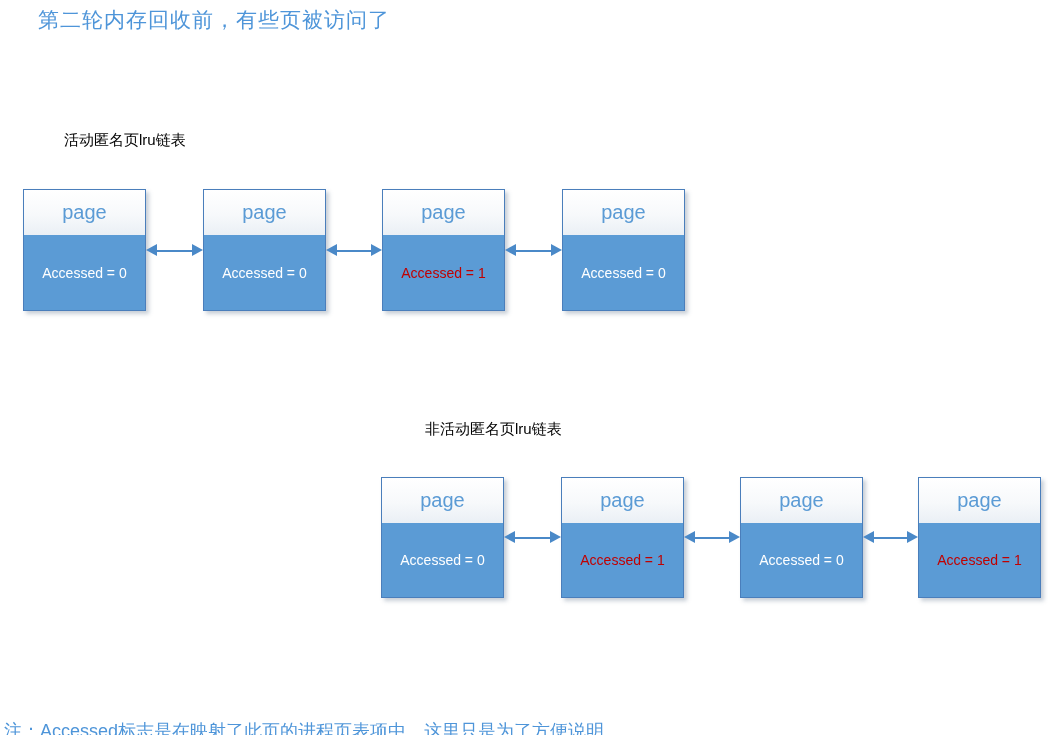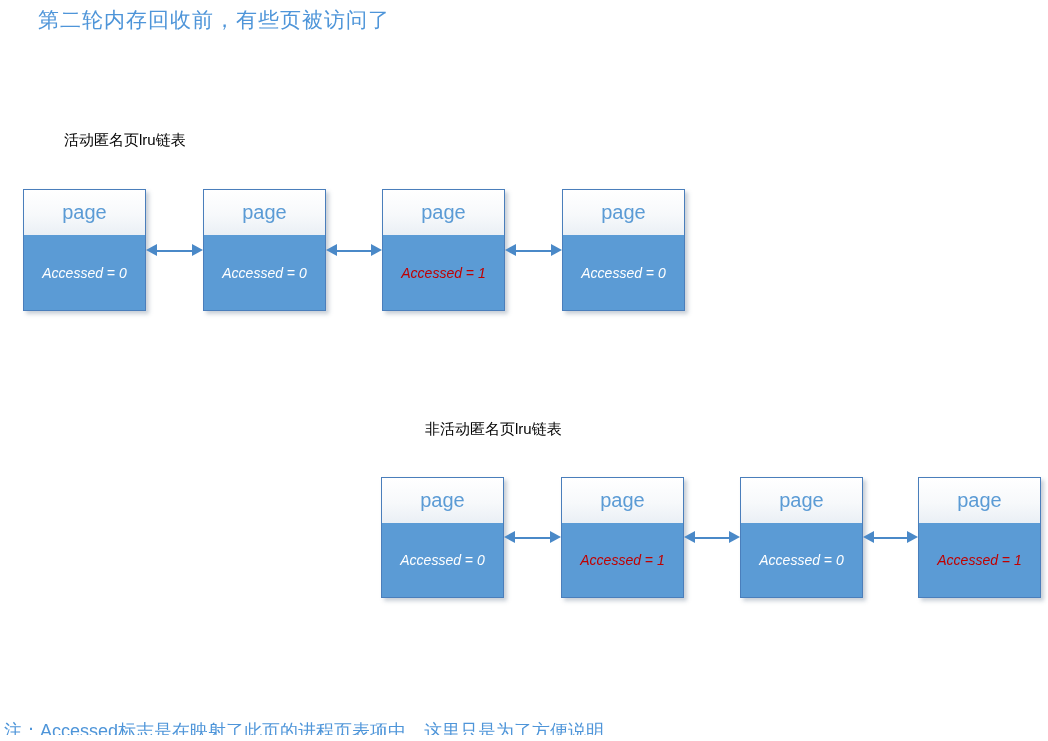--- a/index.html
+++ b/index.html
@@ -53,21 +53,20 @@
   }
   .page-body {
     position: absolute;
     left: 0; right: 0; top: 45px; bottom: 0;
     background: #5b9bd5;
     display: flex;
     align-items: center;
     justify-content: center;
     font-size: 14px;
     color: #ffffff;
-    font-style: italic;
   }
 
   .arrow {
     position: absolute;
     height: 13px;
   }
   .arrow .shaft {
     position: absolute;
     left: 7px;
     right: 7px;

